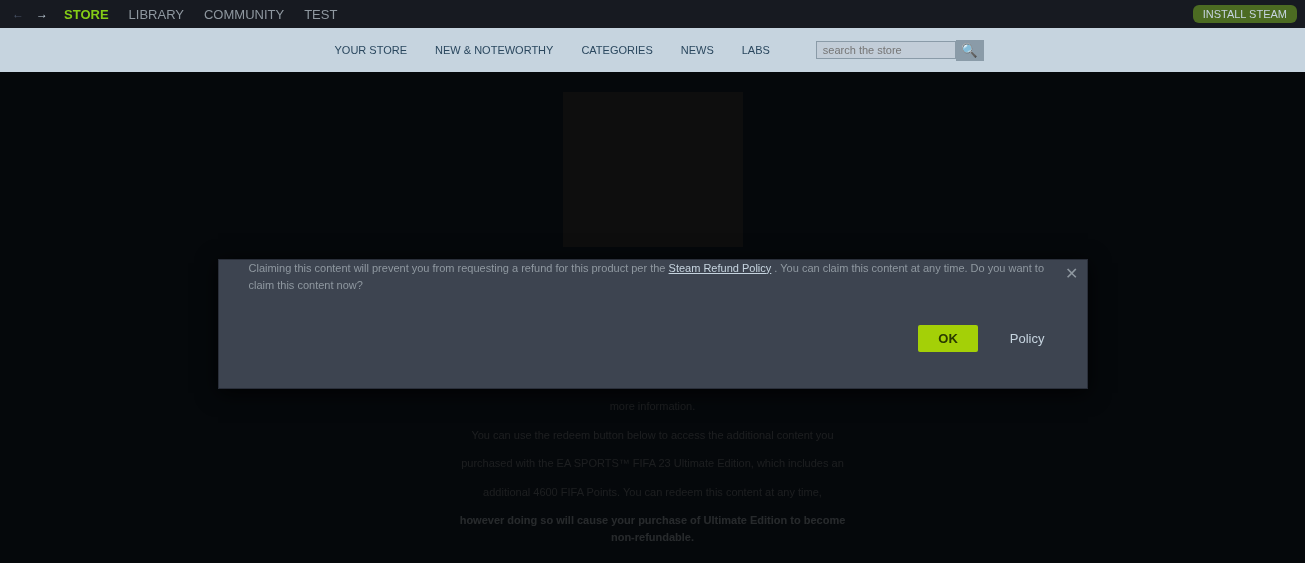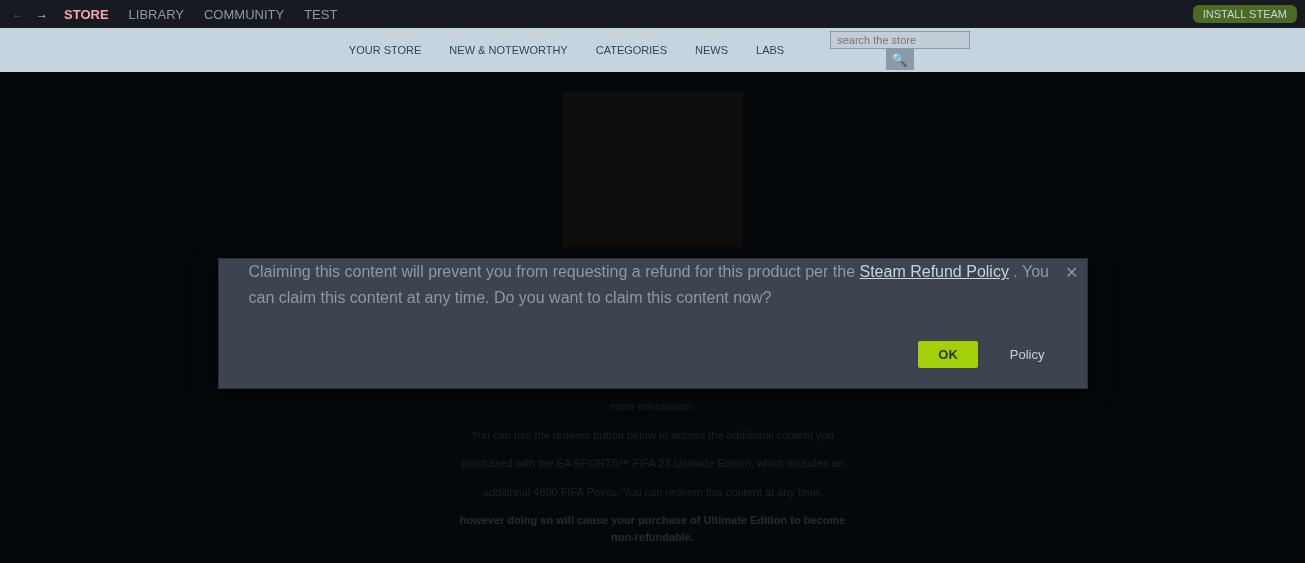--- a/index.html
+++ b/index.html
@@ -22,21 +22,21 @@
       gap: 4px;
     }
     .nav-arrow {
       color: #4a5568;
       font-size: 12px;
       padding: 2px 4px;
       cursor: pointer;
     }
     .nav-arrow.active { color: #c6d4df; }
     .nav-store {
-      color: #fca5a5;
+      color: #84cc16;
       font-size: 13px;
       font-weight: bold;
       padding: 2px 8px;
       cursor: pointer;
     }
     .nav-item {
       color: #8f98a0;
       font-size: 13px;
       padding: 2px 8px;
       cursor: pointer;
@@ -72,21 +72,20 @@
       align-items: center;
       cursor: pointer;
       text-transform: uppercase;
       font-weight: 500;
       white-space: nowrap;
     }
     .sec-nav-search {
       margin-left: 32px;
       display: flex;
       align-items: center;
-      flex-direction: column;
     }
     .sec-nav-search input {
       background: #c2cdd8;
       border: 1px solid #8a9ba8;
       color: #2a475e;
       font-size: 11px;
       padding: 2px 6px;
       width: 140px;
       outline: none;
     }
@@ -189,21 +188,21 @@
       color: #c6d4df;
       font-size: 20px;
       font-weight: bold;
       letter-spacing: 2px;
       text-transform: uppercase;
       padding: 22px 30px 16px 30px;
     }
     .modal-body {
       padding: 0 30px 20px 30px;
       color: #8f98a0;
-      font-size: 16px;
+      font-size: 11px;
       line-height: 1.6;
     }
     .modal-body a {
       color: #c6d4df;
       text-decoration: underline;
       cursor: pointer;
     }
     .modal-footer {
       display: flex;
       justify-content: flex-end;

